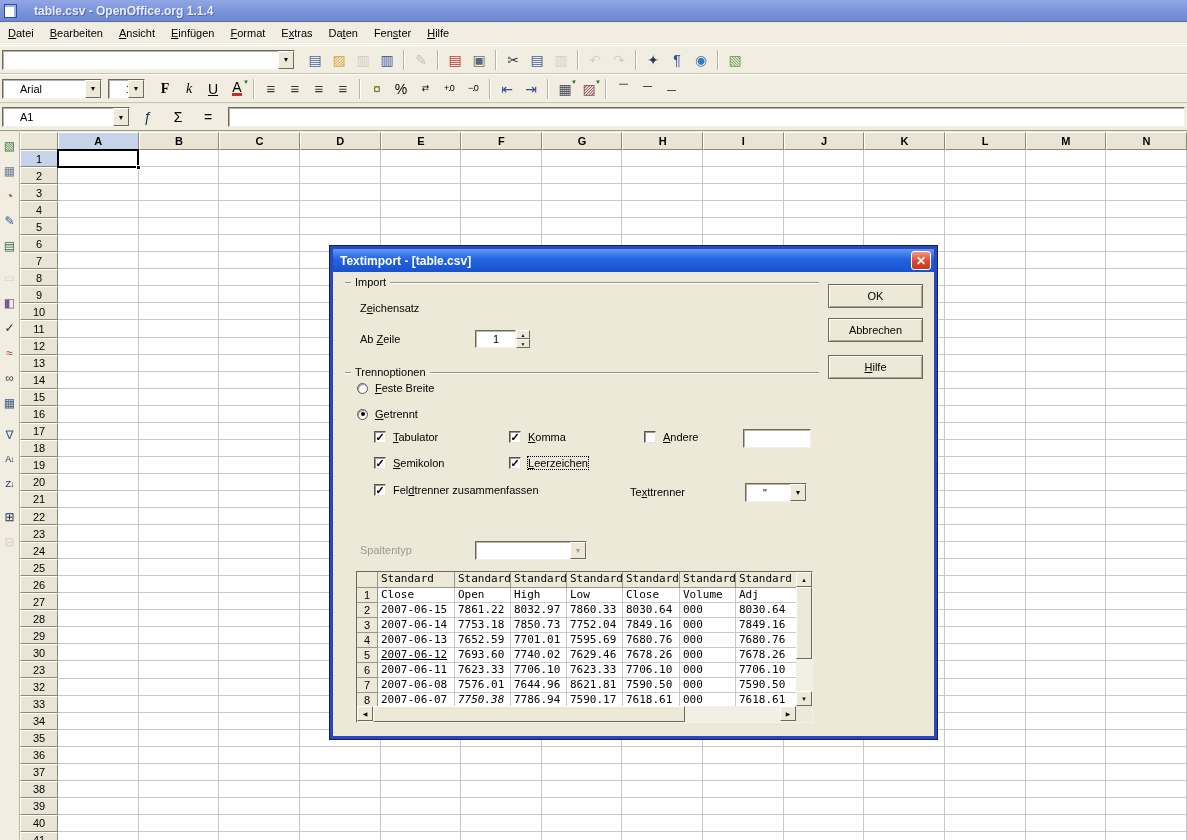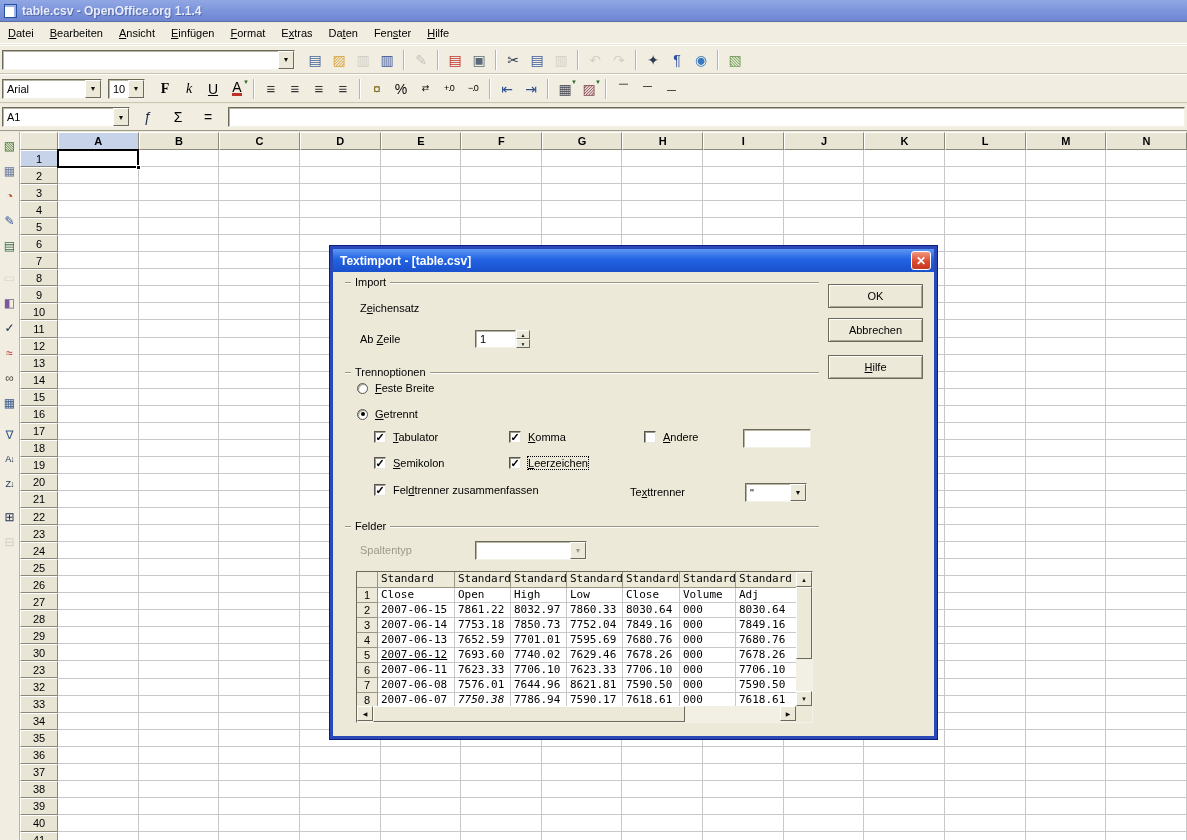--- a/index.html
+++ b/index.html
@@ -4,21 +4,21 @@
 <style>
   * { box-sizing: border-box; margin: 0; padding: 0; }
   html,body { width:1187px; height:840px; overflow:hidden; }
   body { font-family:"Liberation Sans",sans-serif; background:#ECE9D8; position:relative; font-size:11px; color:#000; }
 
   .window { position:absolute; inset:0; background:#ECE9D8; }
 
   
   .titlebar { position:absolute; left:0; top:0; right:0; height:22px;
     background:linear-gradient(180deg,#91A7E4 0%,#7B93DB 55%,#6F87D0 100%);
-    display:flex; align-items:center; gap:5px; padding-left:4px;
+    display:flex; align-items:center; gap:17px; padding-left:4px;
     border-bottom:1px solid #5A6FA8; }
   .appicon { width:13px; height:14px; background:#fff; border:1px solid #27509E;
     box-shadow:inset -2px 2px 0 #9CB2E6; }
   .wtitle { color:#E8ECFA; font-weight:bold; font-size:12px; text-shadow:1px 1px 0 rgba(60,80,140,.6); }
 
   
   .menubar { position:absolute; left:0; top:23px; right:0; height:21px; background:#F1EEE1;
     display:flex; align-items:center; border-bottom:1px solid #FFFFFF; }
   .menu-item { padding:3px 8px; white-space:nowrap; }
   u { text-decoration:underline; }
@@ -36,21 +36,21 @@
   .g-serif-bold { font-family:"Liberation Serif",serif; font-weight:bold; }
   .g-serif-italic { font-family:"Liberation Serif",serif; font-style:italic; }
   .g-underline { text-decoration:underline; }
   .g-fontcolor { border-bottom:3px solid #C03028; line-height:.9; }
   .g-small { font-size:9px; letter-spacing:-1px; }
   .g-align { color:#333; font-size:15px; }
 
   
   .field { background:#fff; border:1px solid; border-color:#6B6A5B #F4F2E8 #F4F2E8 #6B6A5B;
     box-shadow:inset 1px 1px 0 #B8B5A4; display:flex; align-items:center; }
-  .field .txt { padding-left:4px; flex:1; white-space:nowrap; overflow:hidden; }
+  .field .txt { padding-left:17px; flex:1; white-space:nowrap; overflow:hidden; }
   .cb-btn { width:16px; align-self:stretch; background:#ECE9D8; border:1px solid;
     border-color:#FFFFFF #6B6A5B #6B6A5B #FFFFFF; display:flex; align-items:center;
     justify-content:center; font-size:7px; color:#111; flex:none; }
   .urlcombo { width:293px; height:20px; margin-left:2px; margin-right:8px; }
   .font-combo { width:100px; height:20px; margin-left:2px; }
   .size-combo { width:37px; height:20px; margin-left:6px; margin-right:8px; }
 
   
   .formulabar { position:absolute; left:0; top:104px; right:0; height:27px; background:#F1EEE1;
     display:flex; align-items:center; border-bottom:1px solid #9D9A8B; }
@@ -516,24 +516,20 @@
     <div class="opt" style="left:41px;top:235px">
       <span class="cb" id="cb-merge">✓</span>
       <span>Fel<u>d</u>trenner zusammenfassen</span>
     </div>
     <span class="dlg-label" style="left:297px;top:237px">Te<u>x</u>ttrenner</span>
     <div class="field dlg-combo" style="left:412px;top:234px;width:62px">
       <span class="txt">"</span>
       <span class="cb-btn">▼</span>
     </div>
 
-    <div class="grp-head" style="top:271px">
-      <span class="grp-line"></span>
-      <span class="grp-label">Felder</span>
-    </div>
     <span class="dlg-label disabled" style="left:27px;top:295px">Spaltentyp</span>
     <div class="field dlg-combo disabled" style="left:142px;top:292px;width:112px">
       <span class="txt"></span>
       <span class="cb-btn">▼</span>
     </div>
 
     <div class="pv">
       <div class="pv-grid" id="pv-grid">
           <div class="pv-row hdr">
             <span class="pv-cell head" style="width: 21px;"></span>

